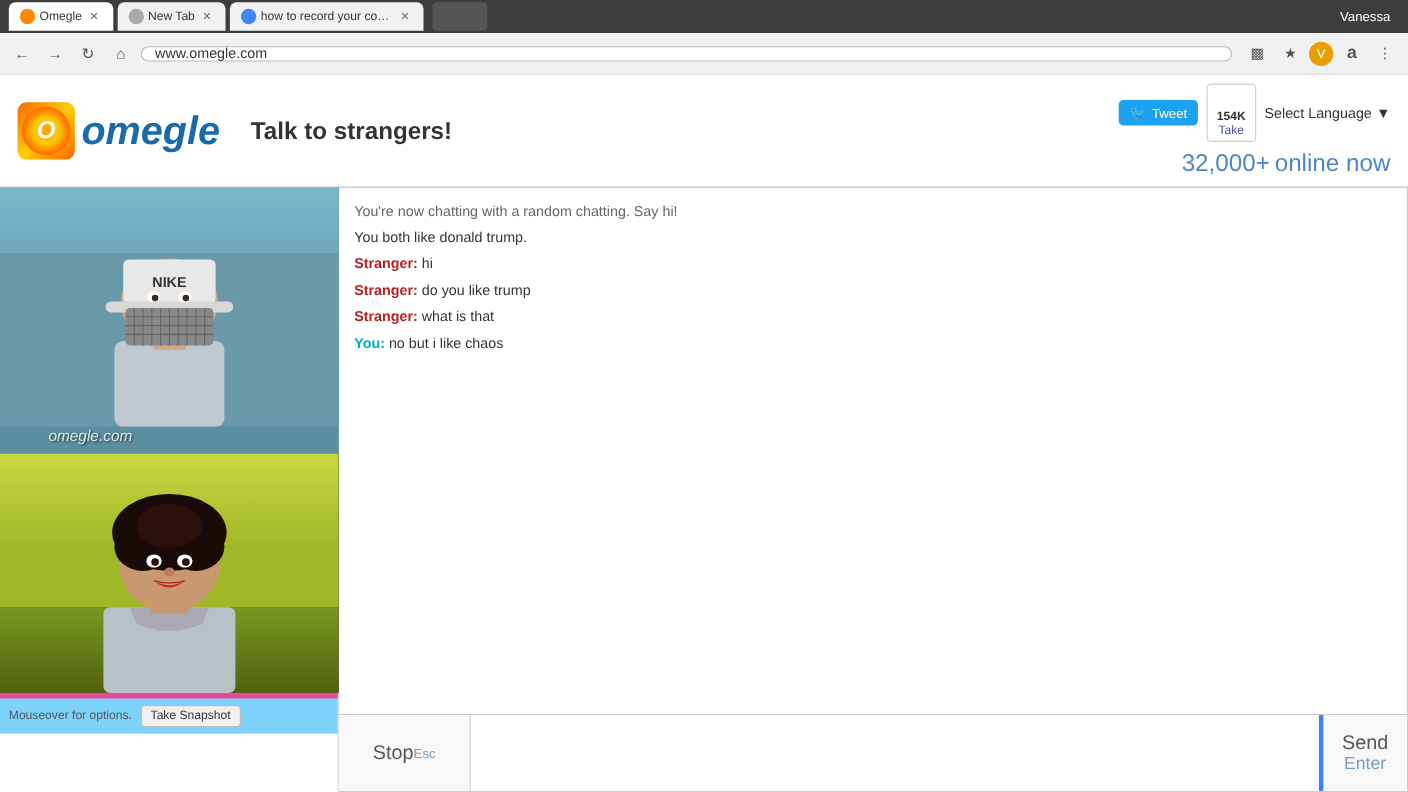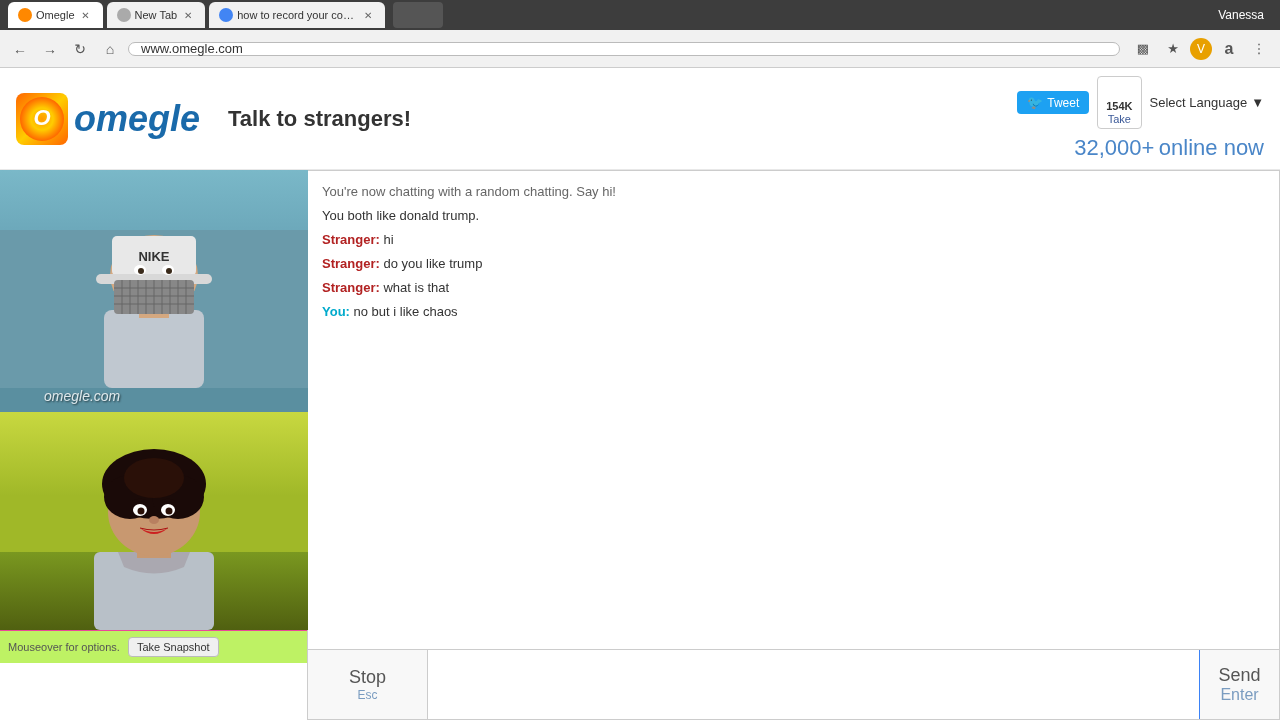--- a/index.html
+++ b/index.html
@@ -183,22 +183,22 @@
       opacity: 0.8;
       margin-left: 36px;
     }
 
     
     .video-controls {
       padding: 6px 8px;
       display: flex;
       align-items: center;
       gap: 8px;
-      background: #bef264;
-      border-top: 1px solid #ec4899;
+      background: #7dd3fc;
+      border-top: 5px solid #ec4899;
       font-size: 11px;
       color: #555;
     }
     .snapshot-btn {
       background: #f0f0f0;
       border: 1px solid #bbb;
       border-radius: 4px;
       padding: 3px 8px;
       font-size: 11px;
       cursor: pointer;
@@ -235,21 +235,21 @@
       display: flex;
       height: 70px;
       border-top: 1px solid #ccc;
     }
     .stop-btn {
       width: 120px;
       background: #f8f8f8;
       border: none;
       border-right: 1px solid #ccc;
       display: flex;
-      flex-direction: column;
+      flex-direction: row;
       align-items: center;
       justify-content: center;
       cursor: pointer;
       font-size: 18px;
       color: #555;
     }
     .stop-btn-label { font-size: 18px; color: #555; font-weight: normal; }
     .stop-btn-sub { font-size: 12px; color: #7a9cc0; }
     .chat-input-field {
       flex: 1;
@@ -257,21 +257,21 @@
       outline: none;
       padding: 8px 12px;
       font-size: 14px;
       resize: none;
       background: #fff;
     }
     .send-btn {
       width: 80px;
       background: #f8f8f8;
       border: none;
-      border-left: 1px solid #3b82f6;
+      border-left: 4px solid #3b82f6;
       display: flex;
       flex-direction: column;
       align-items: center;
       justify-content: center;
       cursor: pointer;
     }
     .send-btn-label { font-size: 18px; color: #555; }
     .send-btn-sub { font-size: 16px; color: #7a9cc0; }
   </style>
 </head>

